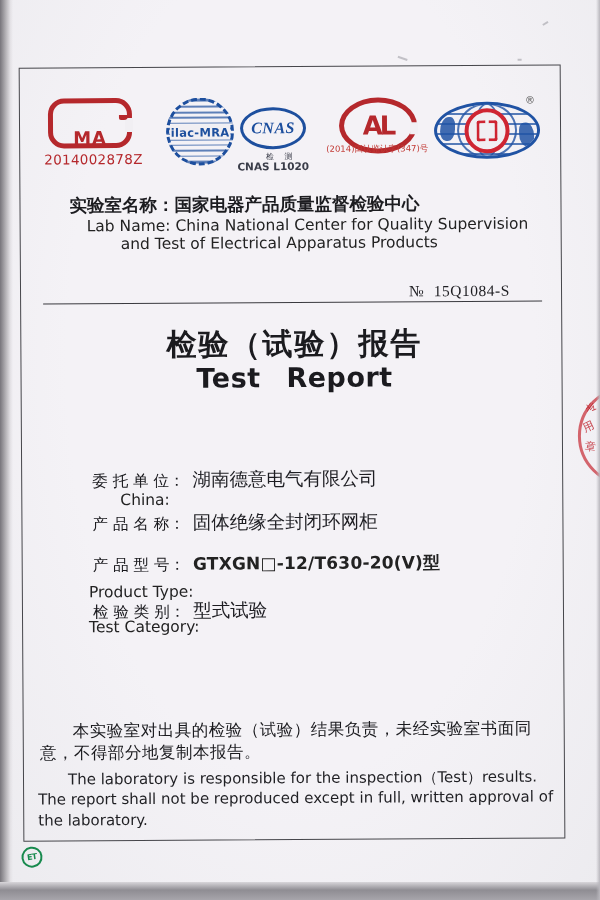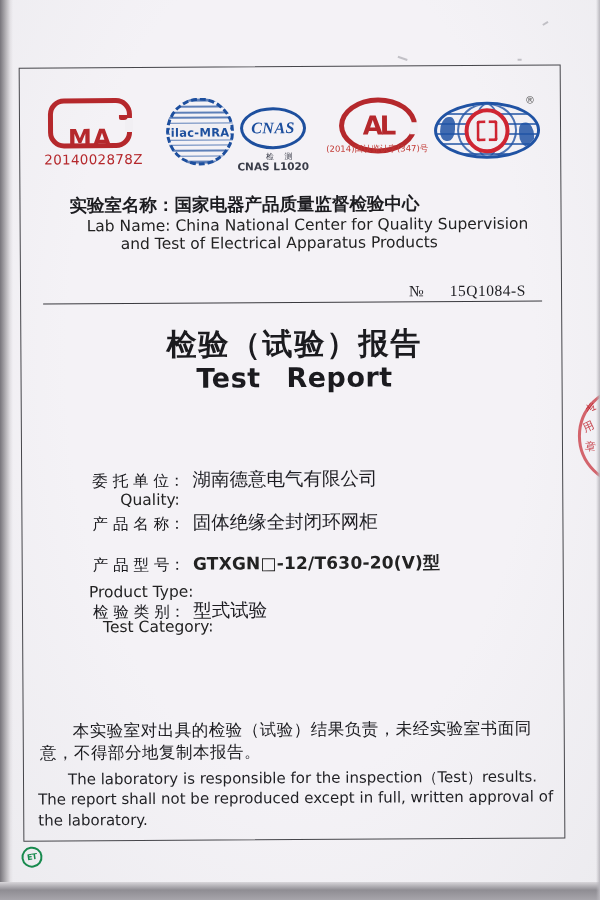--- a/index.html
+++ b/index.html
@@ -10,21 +10,21 @@
   .abs{position:absolute;}
   .frame{left:21px;top:66px;width:540px;height:772px;border:1.5px solid #46464b;}
 
   
   .cma{left:46px;top:97px;width:92px;text-align:center;}
   .cma-box{position:relative;width:84px;height:50px;margin:0 auto;border:5px solid #b5282c;
            border-radius:16px;box-sizing:border-box;}
   .cma-gap{position:absolute;right:-6px;top:15px;width:8px;height:14px;background:#f1eff3;}
   .cma-hook{position:absolute;right:-1px;top:12px;width:9px;height:5px;background:#b5282c;border-radius:0 0 4px 2px;}
   .cma-ma{position:absolute;inset:0;display:flex;align-items:center;justify-content:center;
-          font-weight:bold;font-size:24px;color:#b5282c;letter-spacing:1px;margin-top:29px;}
+          font-weight:bold;font-size:18px;color:#b5282c;letter-spacing:1px;margin-top:29px;}
   .cma-num{margin-top:3px;color:#b5282c;font-size:13.5px;letter-spacing:.3px;}
 
   .ilac{left:168px;top:97px;width:68px;height:68px;border:3px dashed #1d4f9e;border-radius:50%;
         box-sizing:border-box;background:repeating-linear-gradient(180deg,rgba(29,79,158,.7) 0 1.5px,transparent 1.5px 5.5px);}
   .ilac-band{position:absolute;left:1px;right:1px;top:24px;height:15px;background:#f1eff3;
              display:flex;align-items:center;justify-content:center;}
   .ilac-band span{font-size:11.5px;font-weight:bold;color:#1d4f9e;letter-spacing:.3px;}
 
   .cnas{left:242px;top:107px;width:66px;height:42px;border:3.5px solid #1d4f9e;border-radius:50%;
         box-sizing:border-box;display:flex;align-items:center;justify-content:center;}
@@ -55,36 +55,36 @@
   .emblem .gr{border-left:none;border-radius:0 3px 3px 0;}
   .reg{left:527px;top:96px;font-size:10px;color:#555;}
 
   
   .lab-zh{left:71px;top:192px;font-size:17.5px;font-weight:bold;color:#1c1c20;}
   .lab-en1{left:88px;top:216px;font-size:15.5px;color:#222;}
   .lab-en2{left:122px;top:234px;font-size:15.5px;color:#222;}
 
   
   .repno{left:410px;top:283px;font-family:"Liberation Serif",serif;font-size:15.5px;color:#1e1e22;}
-  .repno .no-val{margin-left:26px;letter-spacing:.5px;}
+  .repno .no-val{margin-left:10px;letter-spacing:.5px;}
   .rule{left:44px;top:302px;width:499px;height:0;border-top:1.6px solid #3a3a3f;}
   .title-zh{left:30px;top:324px;width:530px;text-align:center;font-size:30px;font-weight:bold;
             letter-spacing:2px;color:#1b1b1f;}
   .title-en{left:30px;top:362px;width:530px;text-align:center;font-size:27px;font-weight:bold;
             color:#1b1b1f;word-spacing:16px;letter-spacing:.5px;}
 
   
   .frow{left:92px;white-space:nowrap;}
   .flabel{font-size:15.5px;color:#17171b;}
   .fvalue{margin-left:8px;}
   .kai{font-size:18.5px;color:#1d1d22;font-family:"DejaVu Serif",serif;}
   .typ{font-size:17px;font-weight:bold;color:#222;letter-spacing:.2px;}
   .r1{top:466px;} .r2{top:509px;} .r3{top:552px;} .r4{top:597px;}
   .fen{font-size:15.5px;color:#222;}
-  .e1{left:120px;top:490px;} .e2{left:88px;top:529px;} .e3{left:88px;top:574px;margin-top:8px;} .e4{left:88px;top:617px;margin-left:14px;}
+  .e1{left:120px;top:490px;} .e2{left:88px;top:529px;} .e3{left:88px;top:574px;margin-top:8px;} .e4{left:88px;top:617px;}
 
   
   .disc-zh{left:38px;top:719px;width:516px;font-size:16.5px;line-height:1.32;color:#1a1a1e;
            text-indent:2em;font-family:"DejaVu Serif",serif;letter-spacing:.5px;}
   .disc-en{left:36px;top:768px;width:522px;font-size:15px;line-height:1.35;color:#1f1f23;text-indent:2em;}
 
   
   .stamp{left:578px;top:388px;width:100px;height:100px;border:3px solid rgba(198,40,50,.7);border-radius:50%;box-sizing:border-box;}
   .stc{position:absolute;color:rgba(190,35,45,.85);font-size:11px;}
   .stc1{left:586px;top:402px;transform:rotate(-55deg);}
@@ -162,21 +162,21 @@
       <span class="no-prefix">№</span><span class="no-val">15Q1084-S</span>
     </div>
     <div class="abs rule"></div>
 
     <div class="abs title-zh">检验（试验）报告</div>
     <div class="abs title-en">Test Report</div>
 
     <div class="abs frow r1">
       <span class="flabel">委 托 单 位：</span><span class="fvalue kai">湖南德意电气有限公司</span>
     </div>
-    <div class="abs fen e1">Quality:</div>
+    <div class="abs fen e1">China:</div>
 
     <div class="abs frow r2">
       <span class="flabel">产 品 名 称：</span><span class="fvalue kai">固体绝缘全封闭环网柜</span>
     </div>
 
     <div class="abs frow r3">
       <span class="flabel">产 品 型 号：</span><span class="fvalue typ">GTXGN□-12/T630-20(V)型</span>
     </div>
     <div class="abs fen e3">Product Type:</div>
 

